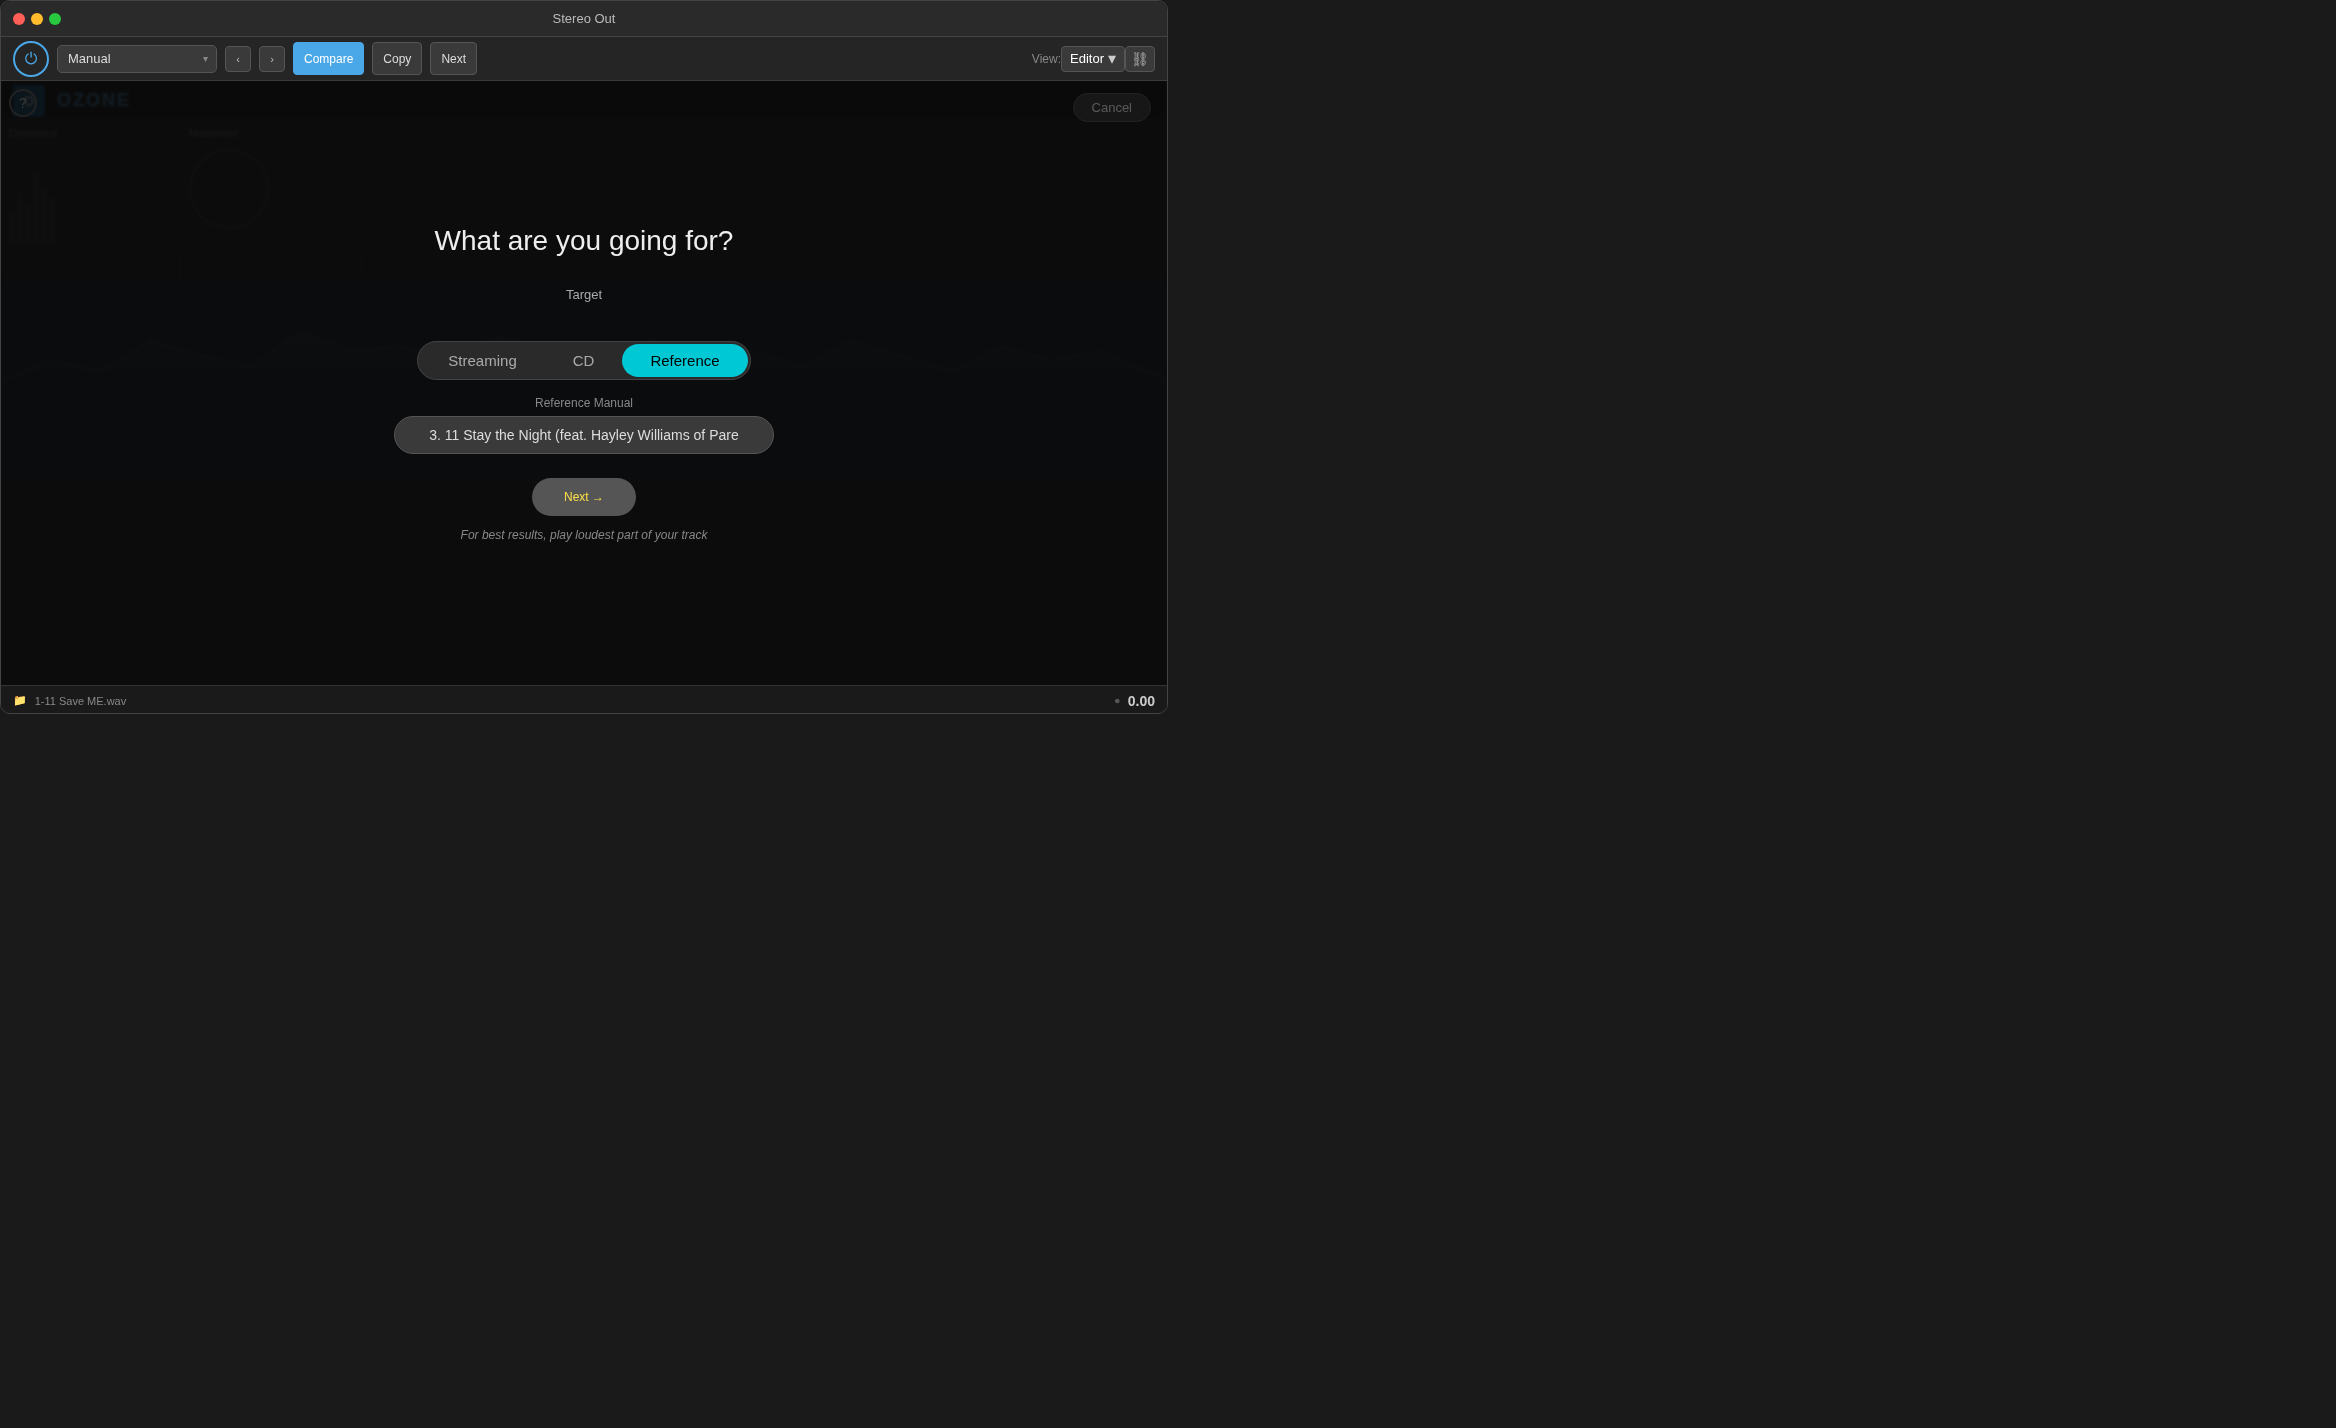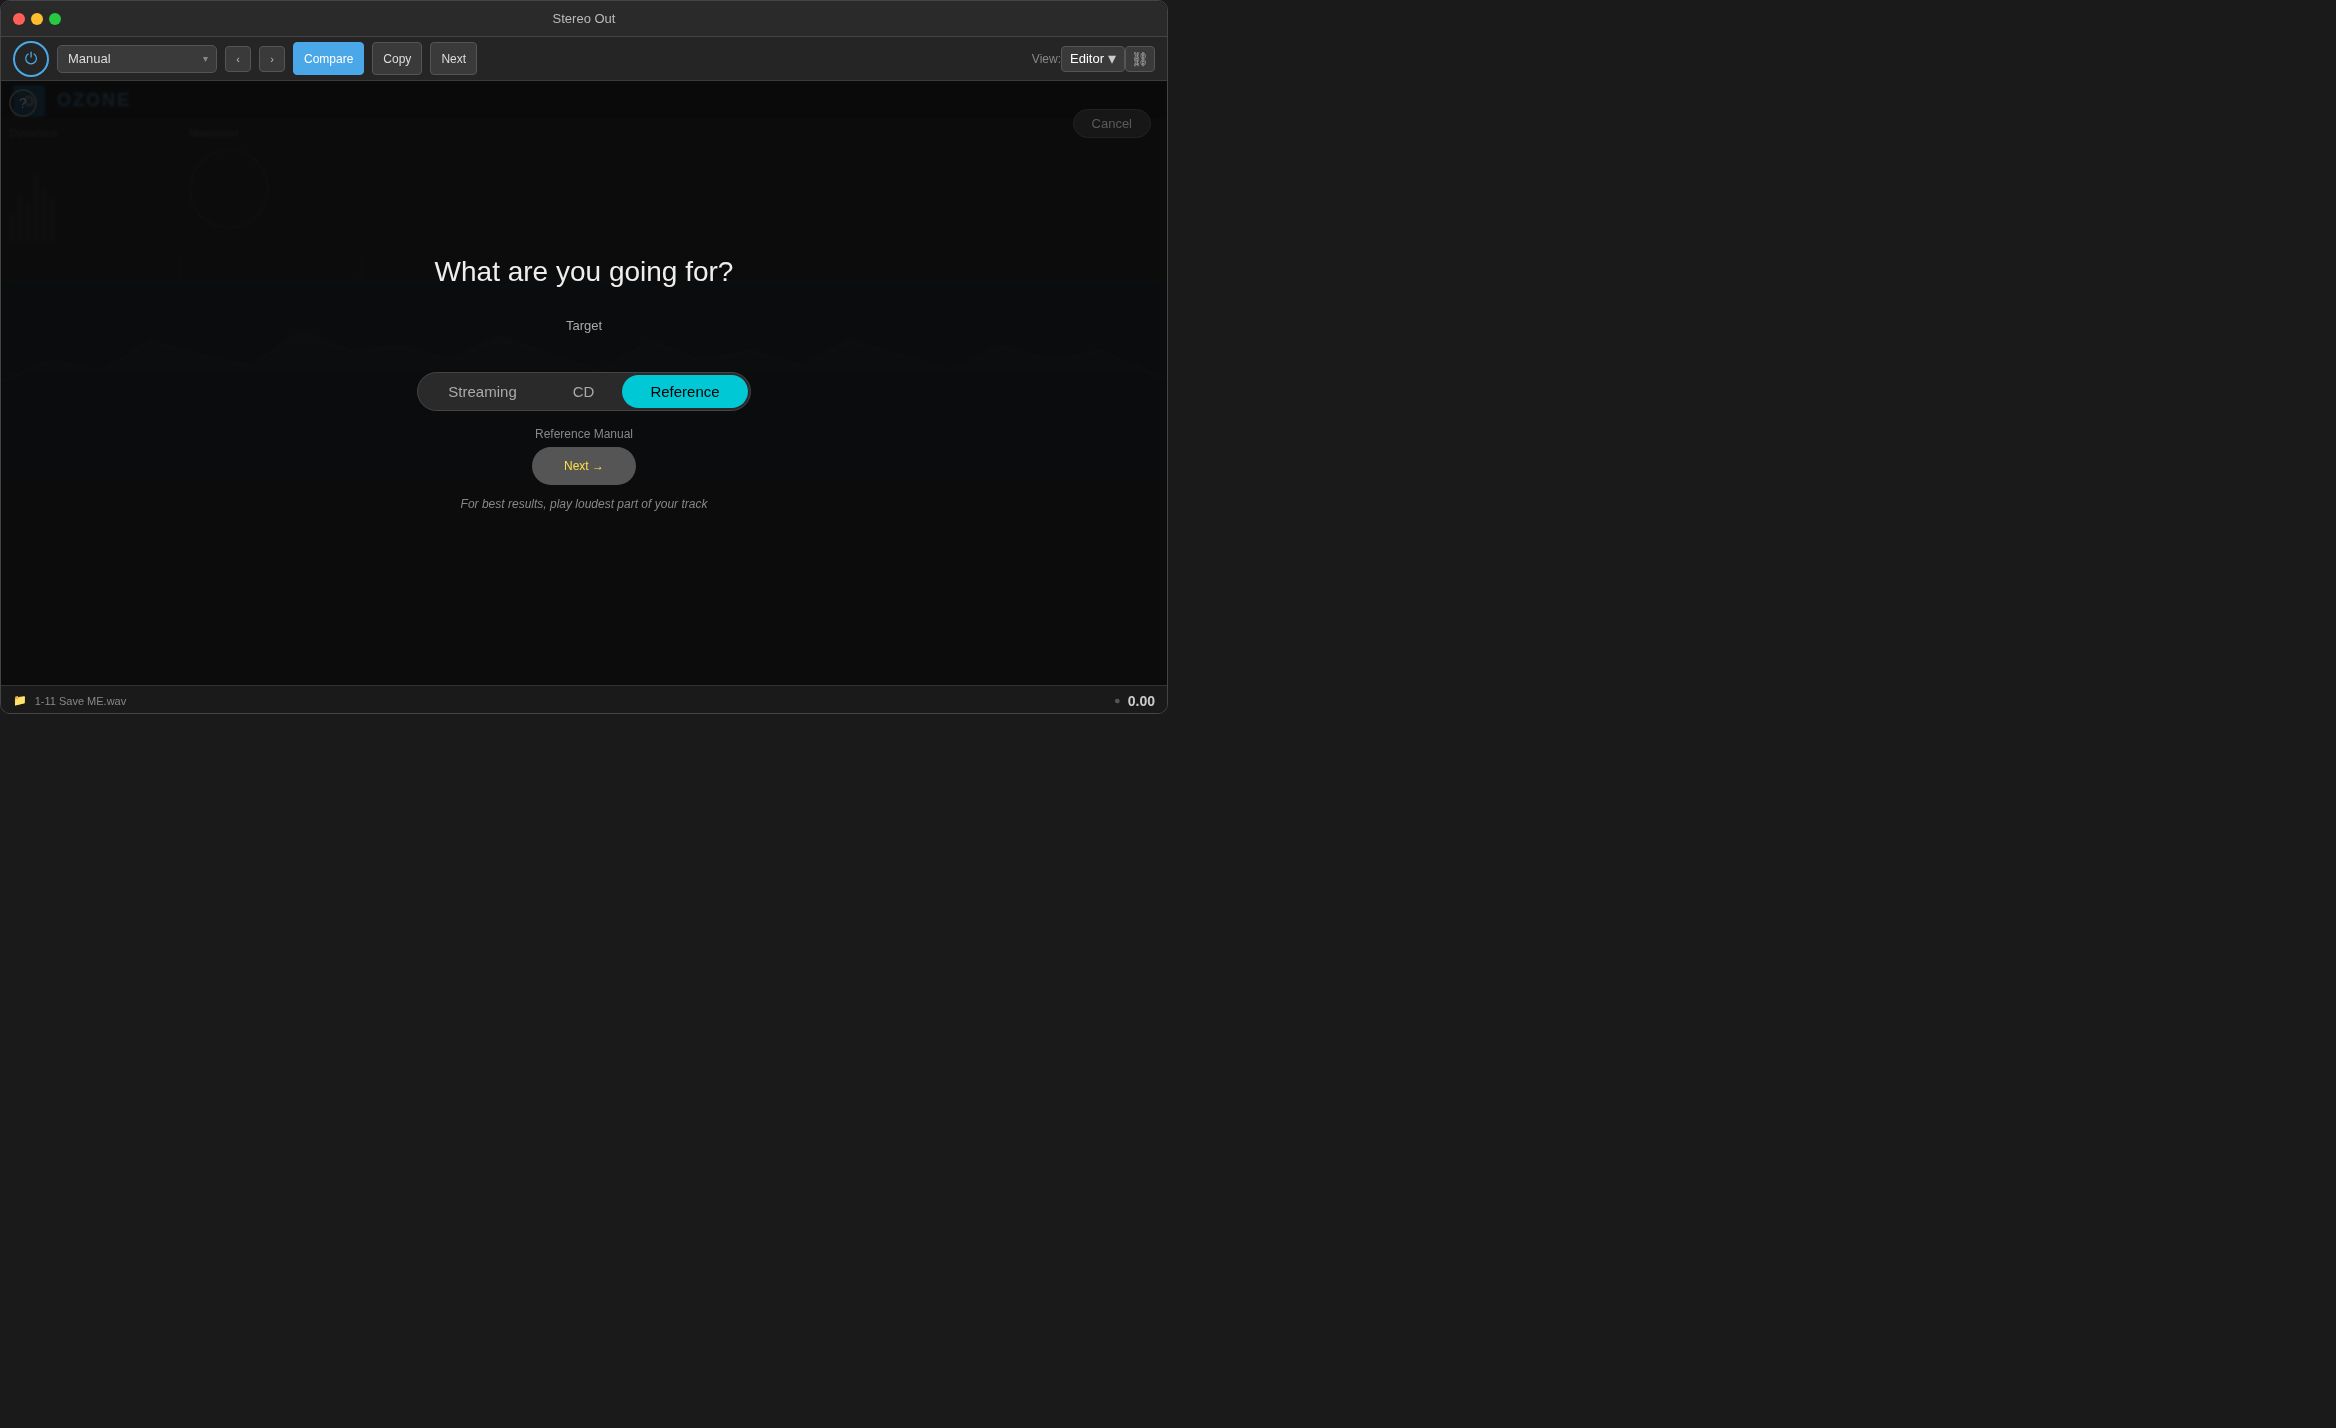--- a/index.html
+++ b/index.html
@@ -220,21 +220,21 @@
       background: transparent;
       width: 520px;
       display: flex;
       flex-direction: column;
       align-items: center;
       gap: 0;
     }
 
     .cancel-btn {
       position: absolute;
-      top: 28px;
+      top: 12px;
       right: 16px;
       background: #3a3a3a;
       border: 1px solid #555;
       border-radius: 20px;
       padding: 6px 18px;
       color: #ddd;
       font-size: 13px;
       cursor: pointer;
     }
 
@@ -484,20 +484,21 @@
         <button class="target-tab">
           <span>CD</span>
         </button>
         <button class="target-tab active">
           <span>Reference</span>
         </button>
       </div>
 
       <div class="reference-track-label">Reference Manual</div>
 
+      <div class="track-dropdown">3. 11 Stay the Night (feat. Hayley Williams of Pare</div>
 
       <button class="next-btn">
         <span>Next →</span>
       </button>
 
       <div class="hint-text">For best results, play loudest part of your track</div>
 
     </div>
   </div>
 </div>

